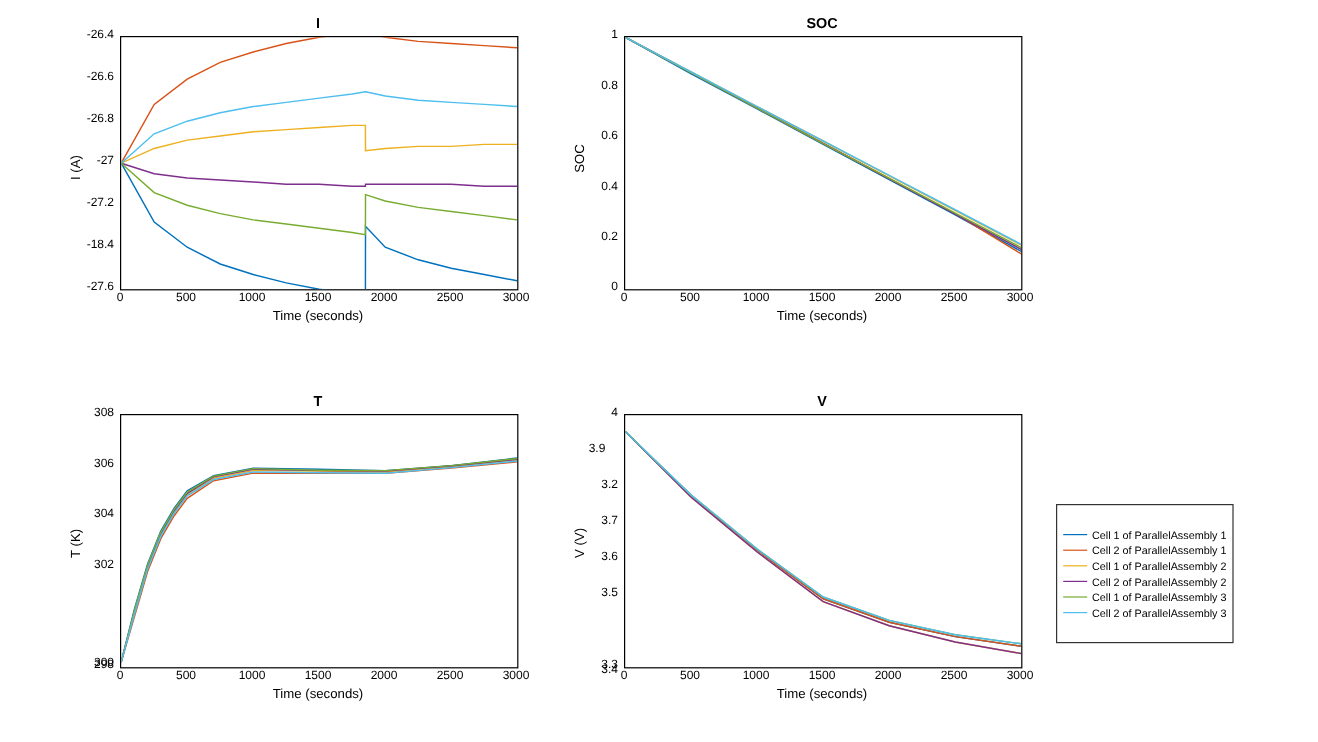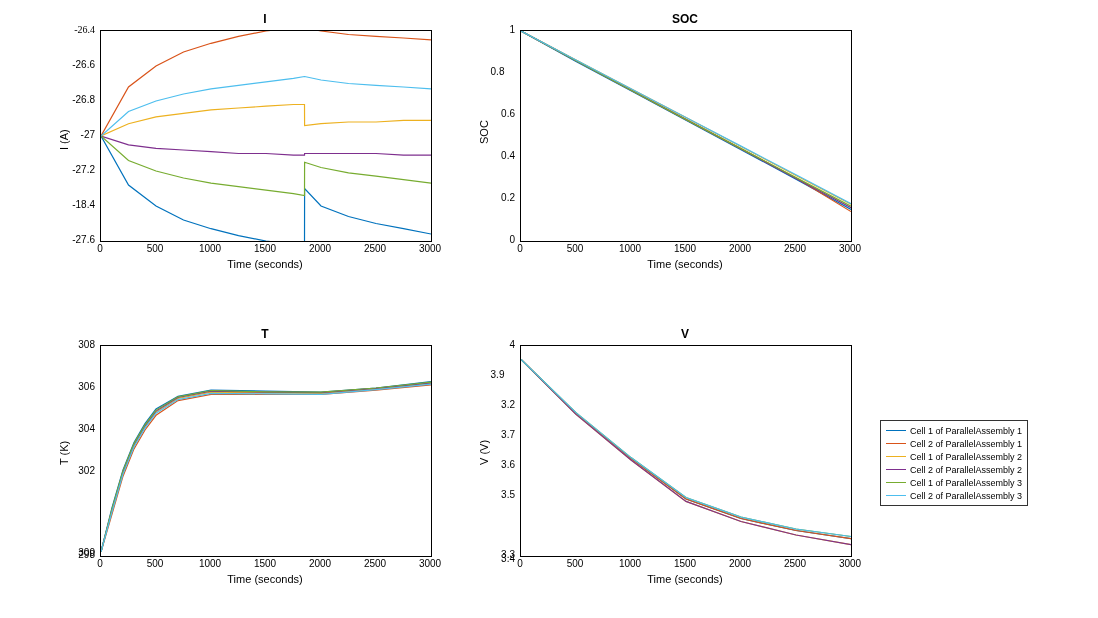--- a/index.html
+++ b/index.html
@@ -46,21 +46,21 @@
   position: absolute;
   font-size: 10px;
   color: #000;
 }
 .tick.y { text-align: right; }
 .tick.x { text-align: center; transform: translateX(-50%); }
 .legend {
   position: absolute;
   border: 1px solid #333;
   background: #fff;
-  padding: 3px 5px;
+  padding: 18px 5px;
   font-size: 9px;
 }
 .legend-row {
   display: flex;
   align-items: center;
   height: 13px;
 }
 .legend-line {
   width: 20px;
   height: 0;
@@ -87,21 +87,21 @@
         </svg>
       </div>
     <div class="ylabel" style="left: -42px; top: 120px;">I (A)</div>
     <div class="xlabel" style="top: 228px;">Time (seconds)</div>
   <div class="tick y" style="left: -40px; width: 35px; top: 204px;">-27.6</div>
       <div class="tick y" style="left: -40px; width: 35px; top: 169px;">-18.4</div>
       <div class="tick y" style="left: -40px; width: 35px; top: 134px; text-align: right;">-27.2</div>
       <div class="tick y" style="left: -40px; width: 35px; top: 99px;">-27</div>
       <div class="tick y" style="left: -40px; width: 35px; top: 64px;">-26.8</div>
       <div class="tick y" style="left: -40px; width: 35px; top: 29px;">-26.6</div>
-      <div class="tick y" style="left: -40px; width: 35px; top: -6px; font-family: Liberation Serif, serif;">-26.4</div>
+      <div class="tick y" style="left: -40px; width: 35px; top: -6px;">-26.4</div>
       <div class="tick x" style="left: 0px; top: 213px;">0</div>
       <div class="tick x" style="left: 55px; top: 213px;">500</div>
       <div class="tick x" style="left: 110px; top: 213px;">1000</div>
       <div class="tick x" style="left: 165px; top: 213px;">1500</div>
       <div class="tick x" style="left: 220px; top: 213px;">2000</div>
       <div class="tick x" style="left: 275px; top: 213px;">2500</div>
       <div class="tick x" style="left: 330px; top: 213px;">3000</div>
     </div>
 
   <div class="subplot" id="sp-SOC" style="left: 520px; top: 30px; width: 330px; height: 210px;">
@@ -115,21 +115,21 @@
           <path d="M0.0 0.0 L55.0 29.8 L110.0 59.2 L165.0 88.6 L220.0 117.6 L275.0 146.6 L330.0 175.3 " stroke="#77AC30" fill="none" stroke-width="1.2"></path>
           <path d="M0.0 0.0 L55.0 29.0 L110.0 57.8 L165.0 86.5 L220.0 115.1 L275.0 143.8 L330.0 172.6 " stroke="#4DBEEE" fill="none" stroke-width="1.2"></path>
         </svg>
       </div>
     <div class="ylabel" style="left: -42px; top: 114px;">SOC</div>
     <div class="xlabel" style="top: 228px;">Time (seconds)</div>
   <div class="tick y" style="left: -40px; width: 35px; top: 204px;">0</div>
       <div class="tick y" style="left: -40px; width: 35px; top: 162px;">0.2</div>
       <div class="tick y" style="left: -40px; width: 35px; top: 120px;">0.4</div>
       <div class="tick y" style="left: -40px; width: 35px; top: 78px;">0.6</div>
-      <div class="tick y" style="left: -40px; width: 35px; top: 36px; text-align: center;">0.8</div>
+      <div class="tick y" style="left: -40px; width: 35px; top: 36px;">0.8</div>
       <div class="tick y" style="left: -40px; width: 35px; top: -6px;">1</div>
       <div class="tick x" style="left: 0px; top: 213px;">0</div>
       <div class="tick x" style="left: 55px; top: 213px;">500</div>
       <div class="tick x" style="left: 110px; top: 213px;">1000</div>
       <div class="tick x" style="left: 165px; top: 213px;">1500</div>
       <div class="tick x" style="left: 220px; top: 213px;">2000</div>
       <div class="tick x" style="left: 275px; top: 213px;">2500</div>
       <div class="tick x" style="left: 330px; top: 213px;">3000</div>
     </div>
 

